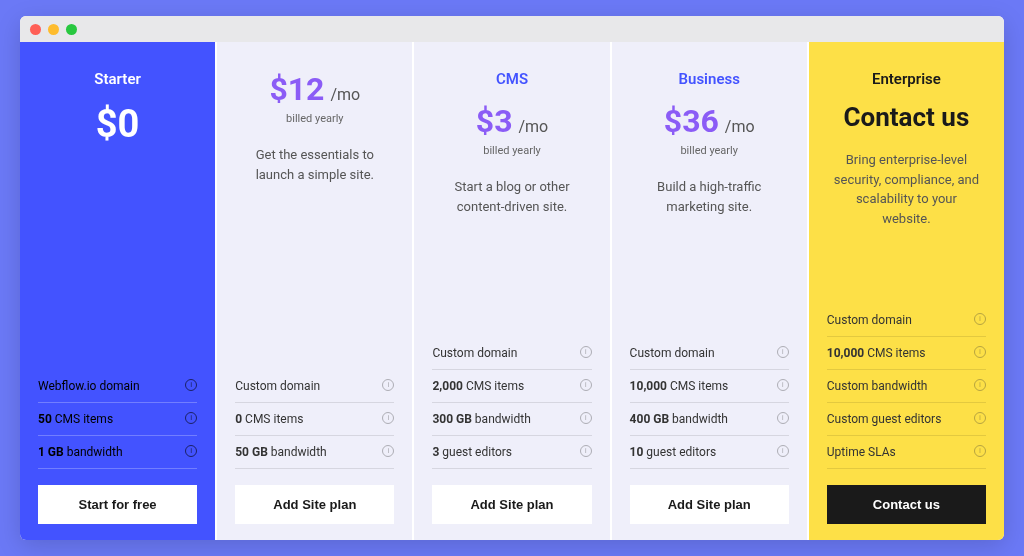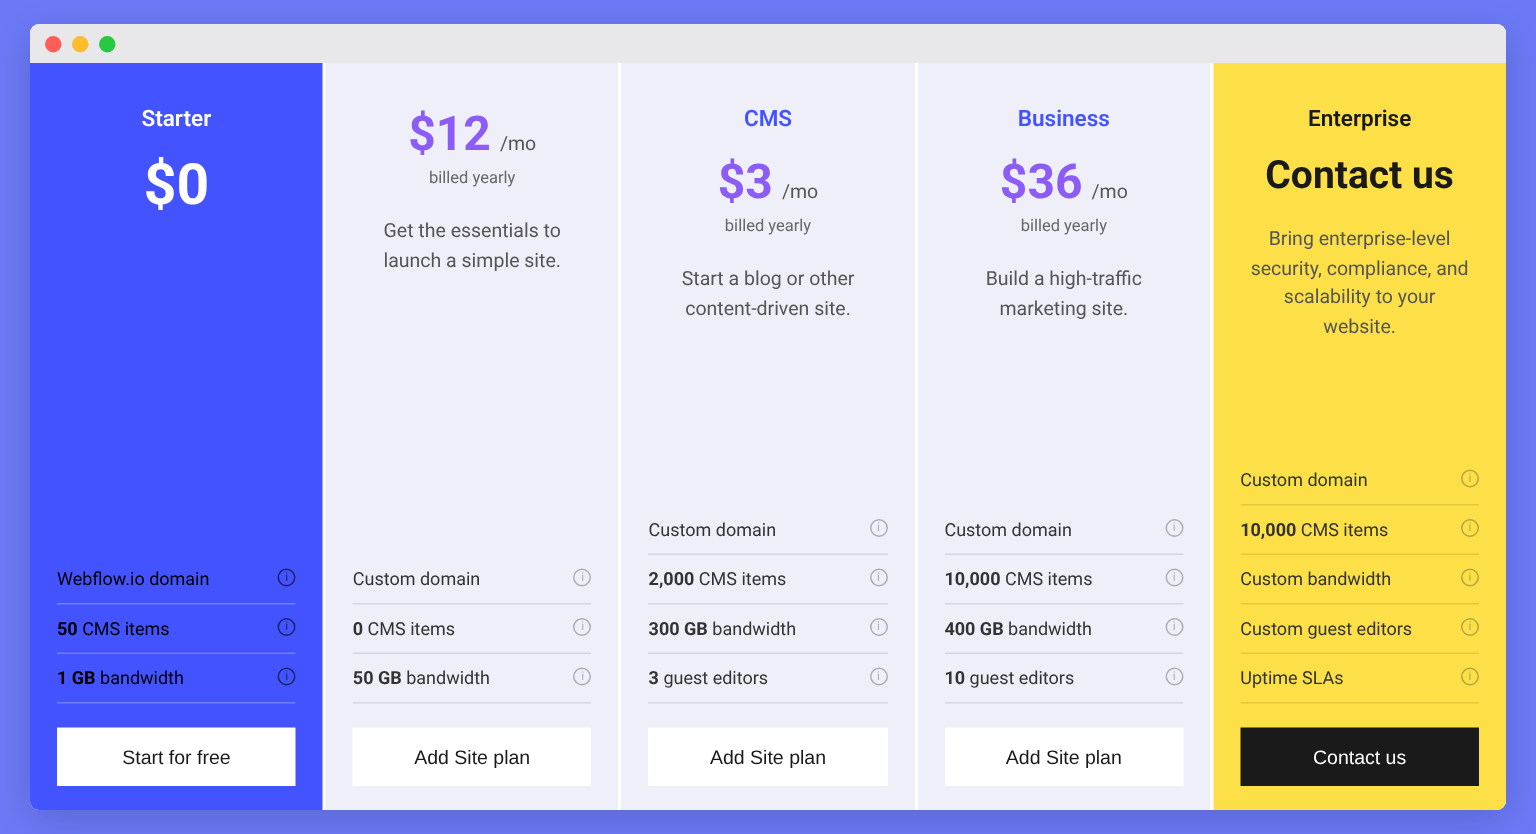--- a/index.html
+++ b/index.html
@@ -20,39 +20,39 @@
   }
   .col + .col { margin-left:2px; }
   .col.highlight { background:#4353ff; color:#fff; }
   .col.last { background:#fde047; }
   .plan-name { text-align:center; font-size:15px; font-weight:600; color:#4353ff; margin-bottom:14px; }
   .col.highlight .plan-name { color:#fff; }
   .col.last .plan-name { color:#1a1a1a; }
   .price-row { text-align:center; display:flex; align-items:baseline; justify-content:center; gap:6px; }
   .price { font-size:32px; font-weight:700; color:#8b5cf6; }
   .col.highlight .price { color:#fff; font-size:38px; }
-  .per { font-size:13px; color:#555; }
+  .per { font-size:16px; color:#555; }
   .billing-note { text-align:center; font-size:11px; color:#666; margin-top:4px; margin-bottom:20px; }
   .desc { text-align:center; font-size:13px; color:#555; line-height:1.5; margin-bottom:24px; padding:0 4px; min-height:58px; }
   .col.highlight .desc { color:#fff; margin-top:16px; }
   .contact-price { text-align:center; font-size:26px; font-weight:700; color:#1a1a1a; margin-bottom:18px; }
   .features { list-style:none; margin-top:auto; margin-bottom:16px; }
   .feat {
     display:flex; justify-content:space-between; align-items:flex-start;
     font-size:12px; color:#333; padding:9px 0; border-bottom:1px solid rgba(0,0,0,0.10);
   }
   .col.highlight .feat { color:#000000; border-bottom:1px solid rgba(255,255,255,0.25); }
   .feat b { font-weight:700; }
   .info-icon {
     width:12px; height:12px; border-radius:50%; border:1px solid currentColor; opacity:0.35;
     font-size:8px; line-height:10px; text-align:center; display:inline-block; flex-shrink:0;
   }
   .col.highlight .info-icon { opacity:0.6; }
   .cta {
-    display:block; width:100%; text-align:center; padding:12px 0; font-size:13px; font-weight:400;
+    display:block; width:100%; text-align:center; padding:12px 0; font-size:13px; font-weight:700;
     background:#fff; color:#1a1a1a; border:none; cursor:pointer;
   }
   .cta.dark { background:#1a1a1a; color:#fff; }
 </style>
 </head>
 <body>
 
 <div class="window">
   <div class="title-bar">
     <span class="dot red"></span>

